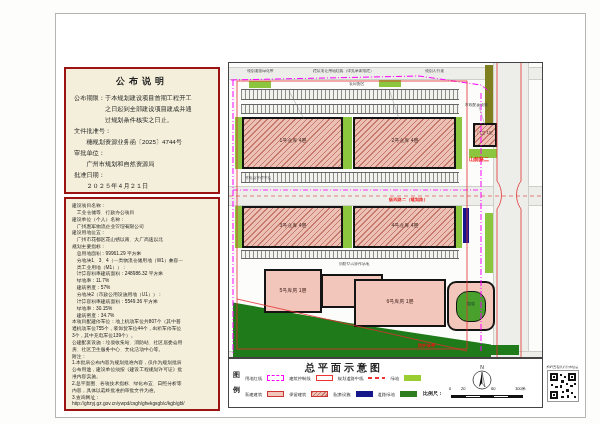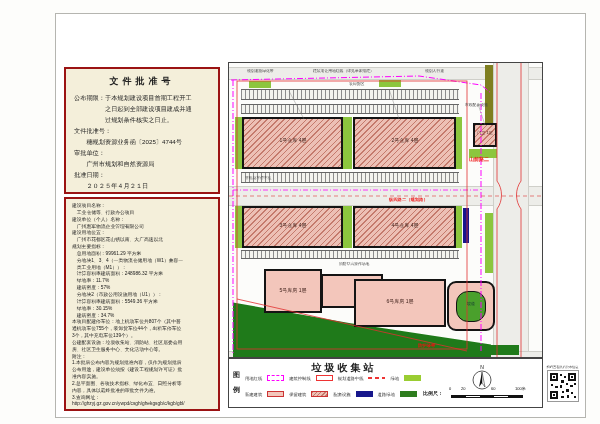--- a/index.html
+++ b/index.html
@@ -60,21 +60,21 @@
   .qr-caption{font-size:3.2px;line-height:3.6px;color:#333;}
 </style>
 </head>
 <body>
 
 <div class="page">
   <div class="frame"></div>
 
 
   <div class="panel panel1">
-    <div class="p-title">文件批准号</div>
+    <div class="p-title">公布说明</div>
     <div>
 
     <div class="nline">公布期限：于本规划建设项目首期工程开工</div>
         <div class="nline">　　　　　之日起到全部建设项目建成并通</div>
         <div class="nline">　　　　　过规划条件核实之日止。</div>
         <div class="nline">文件批准号：</div>
         <div class="nline">　　穗规划资源业务函〔2025〕4744号</div>
         <div class="nline">审批单位：</div>
         <div class="nline">　　广州市规划和自然资源局</div>
         <div class="nline">批准日期：</div>
@@ -193,21 +193,21 @@
     <div class="ann" style="left:236px;top:40px;">市政配套设施</div>
     <div class="ann" style="left:16px;top:113px;">非机动车停车位</div>
     <div class="ann" style="left:110px;top:199px;">消防登高操作场地</div>
   </div>
 
   <div class="legend">
     <div class="lg-col">
       <div>图</div>
       <div>例</div>
     </div>
-    <div class="lg-title">垃圾收集站</div>
+    <div class="lg-title">总平面示意图</div>
 
     <div class="lrow" style="top:16px;">
       <span class="lbl">用地红线</span>
       <span class="sw sw-red"></span>
       <span class="lbl">建筑控制线</span>
       <span class="sw sw-ctrl"></span>
       <span class="lbl">规划道路中线</span>
       <span class="sw sw-mid"></span>
       <span class="lbl">绿地</span>
       <span class="sw sw-green"></span>

